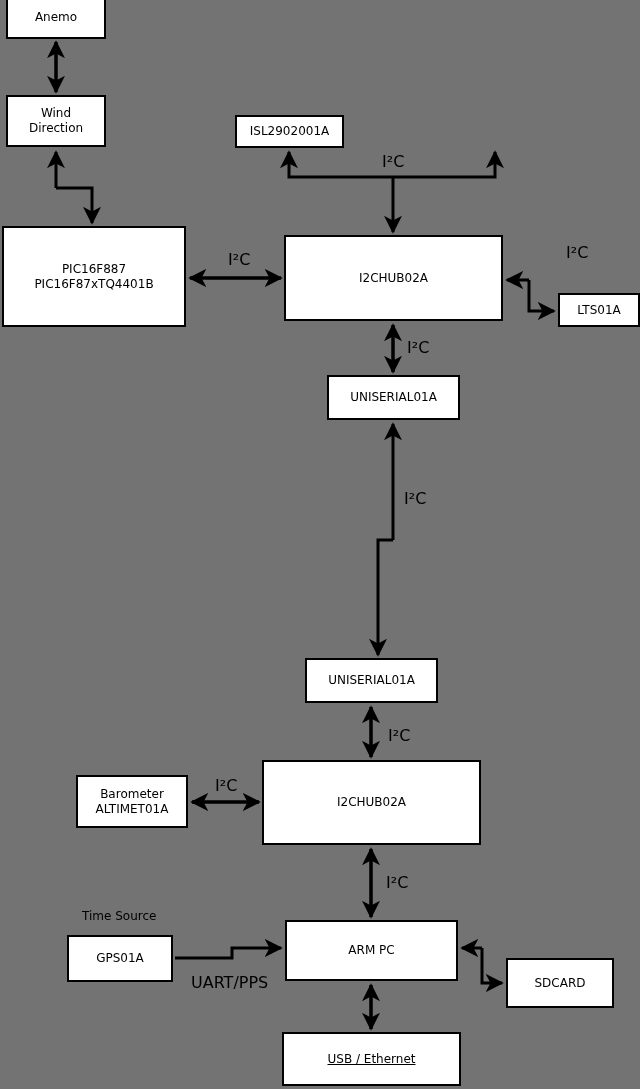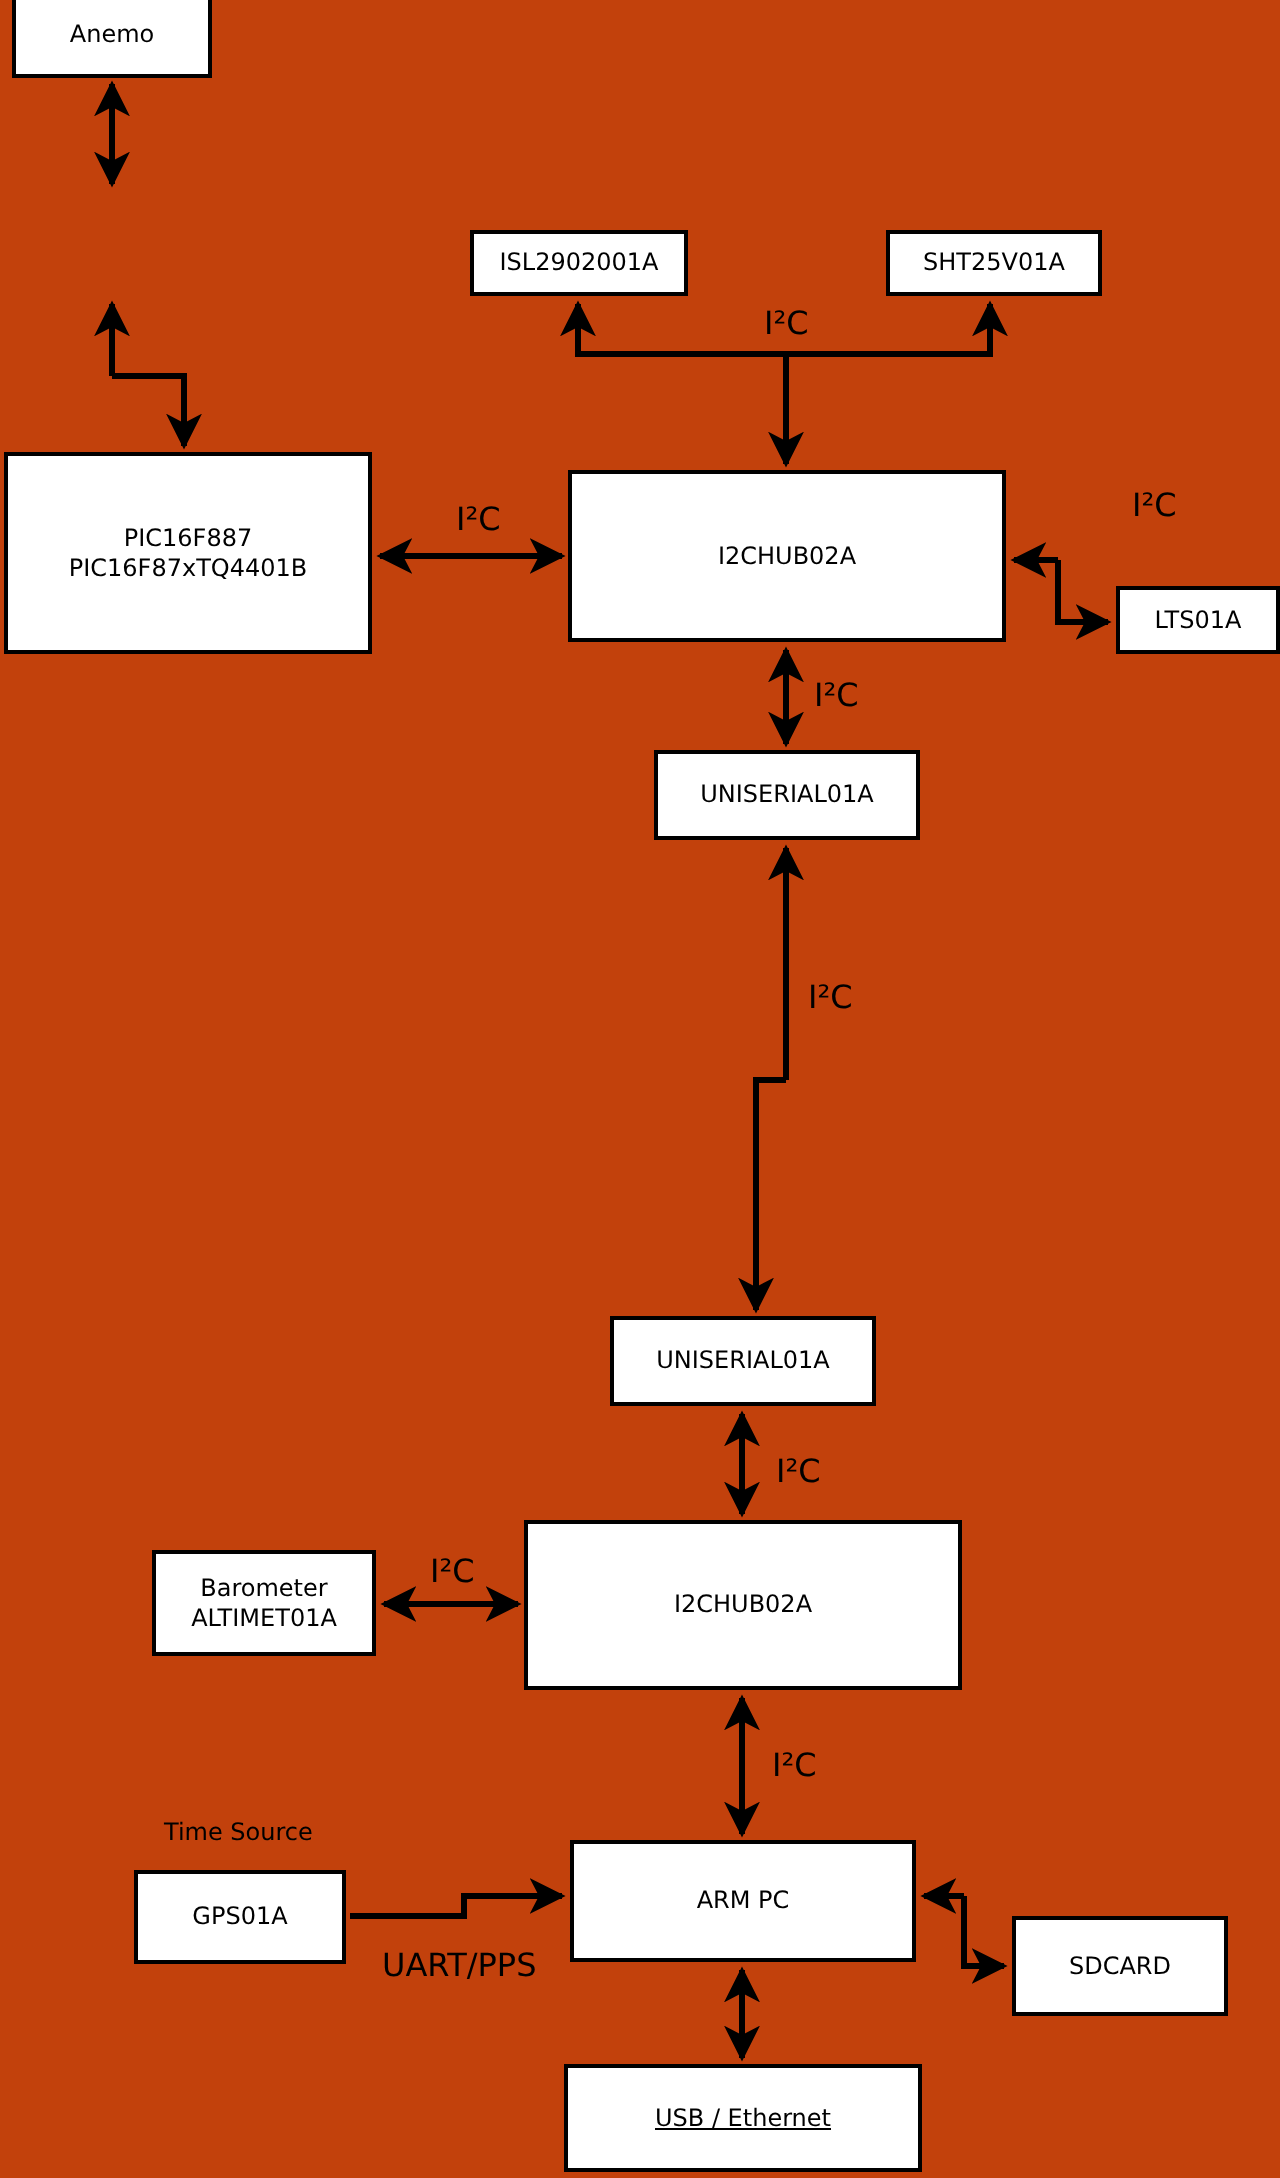--- a/index.html
+++ b/index.html
@@ -8,21 +8,21 @@
     padding: 0;
     background: #ffffff;
   }
   body {
     font-family: "DejaVu Sans", "Liberation Sans", sans-serif;
   }
   #diagram-root {
     position: relative;
     width: 640px;
     height: 1089px;
-    background: #c2410c;
+    background: #737373;
     overflow: hidden;
   }
   #wire-layer {
     position: absolute;
     left: 0;
     top: 0;
     width: 640px;
     height: 1089px;
   }
   .node {
@@ -107,27 +107,28 @@
       <path d="M 482 948 L 462 948" marker-end="url(#ah)"></path>
       <path d="M 482 948 L 482 983 L 502 983" marker-end="url(#ah)"></path>
 
       <line x1="371" y1="985" x2="371" y2="1029" marker-end="url(#ah)"></line>
       <line x1="371" y1="1029" x2="371" y2="985" marker-end="url(#ah)"></line>
     </g>
   </svg>
 
   <div class="node" style="left:6px;  top:-5px;  width:100px; height:44px;">Anemo</div>
 
+  <div class="node" style="left:6px;  top:95px;  width:100px; height:52px;">Wind
+Direction</div>
 
   <div class="node" style="left:2px;  top:226px; width:184px; height:101px;">PIC16F887
 PIC16F87xTQ4401B</div>
 
   <div class="node" style="left:235px; top:115px; width:109px; height:33px;text-align:center;">ISL2902001A</div>
 
-  <div class="node" style="left:443px; top:115px; width:108px; height:33px;">SHT25V01A</div>
 
   <div class="node" style="left:284px; top:235px; width:219px; height:86px;">I2CHUB02A</div>
 
   <div class="node" style="left:558px; top:293px; width:82px;  height:34px;">LTS01A</div>
 
   <div class="node" style="left:327px; top:375px; width:133px; height:45px;">UNISERIAL01A</div>
 
   <div class="node" style="left:305px; top:658px; width:133px; height:45px;">UNISERIAL01A</div>
 
   <div class="node" style="left:76px;  top:775px; width:112px; height:53px;">Barometer

